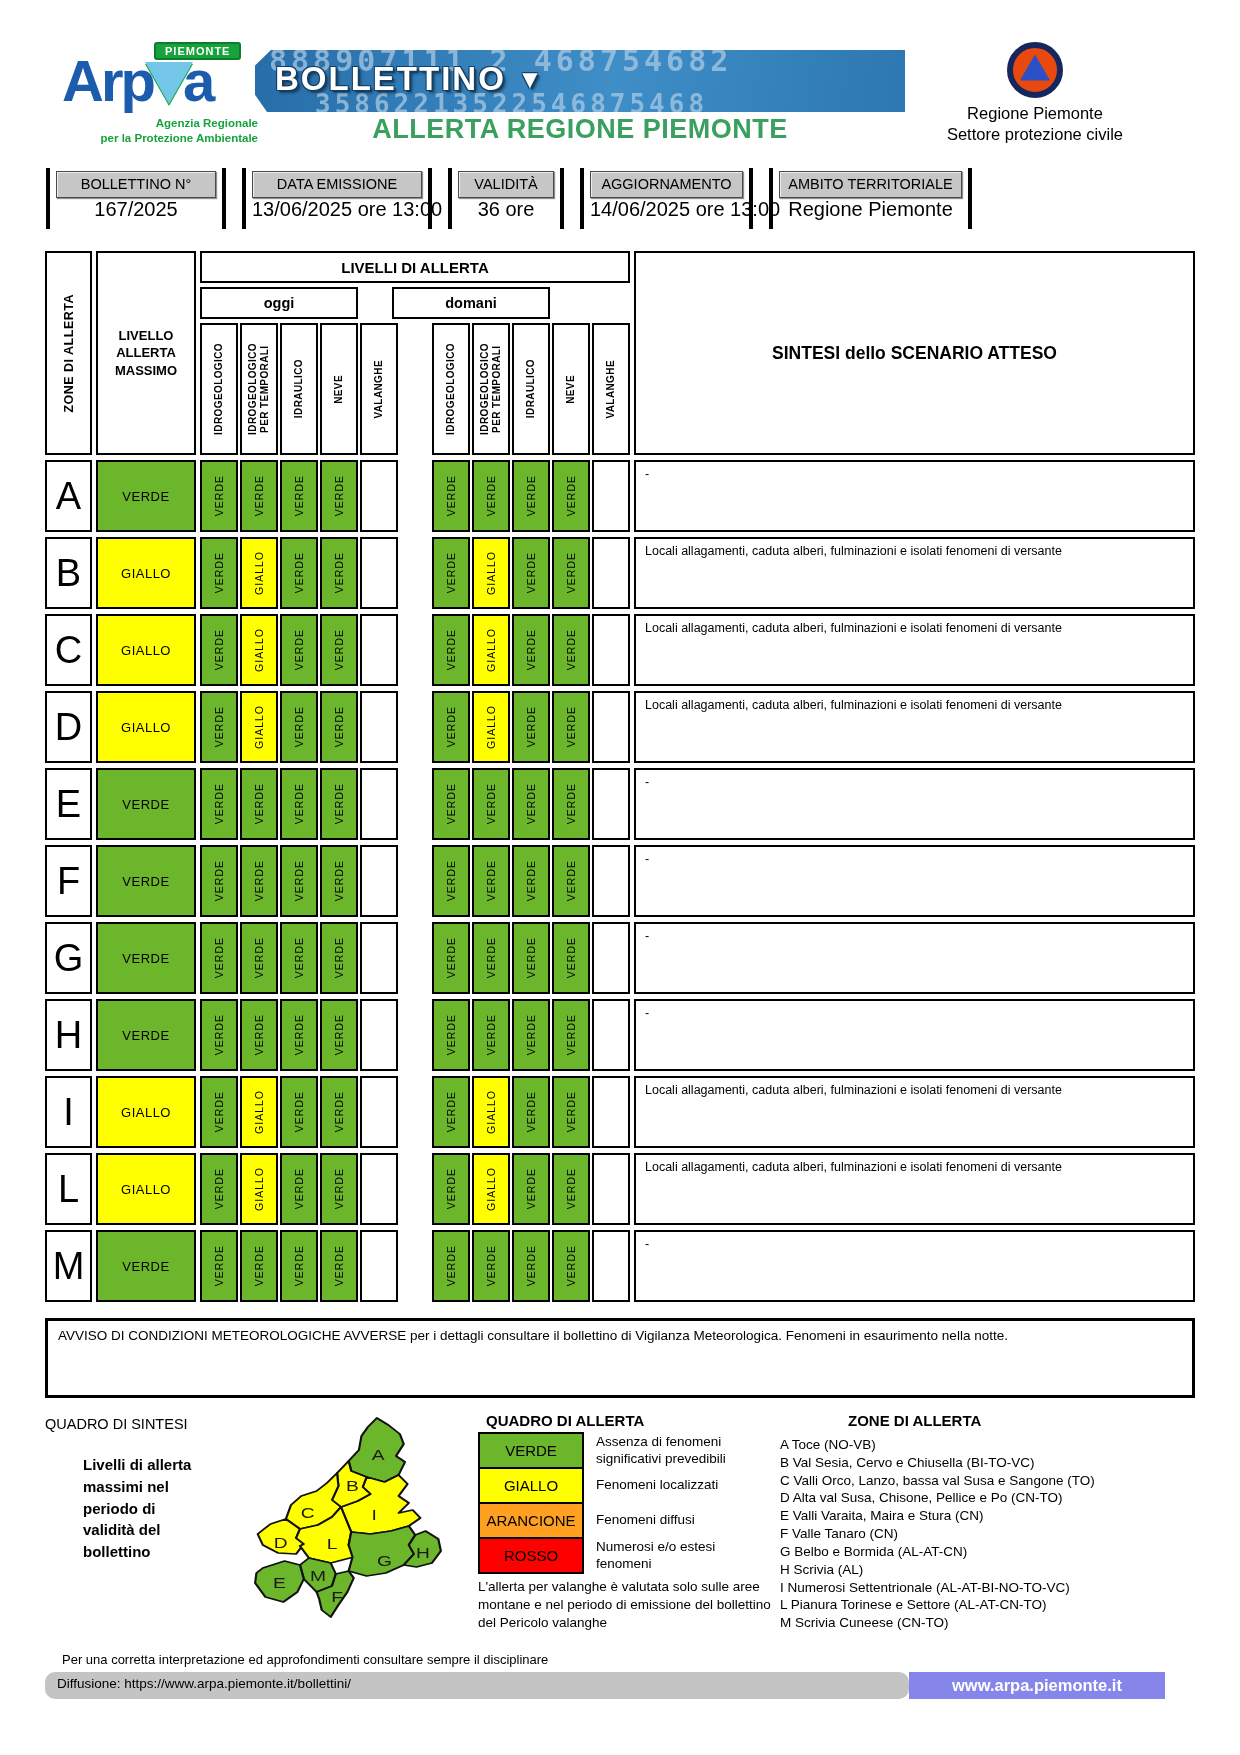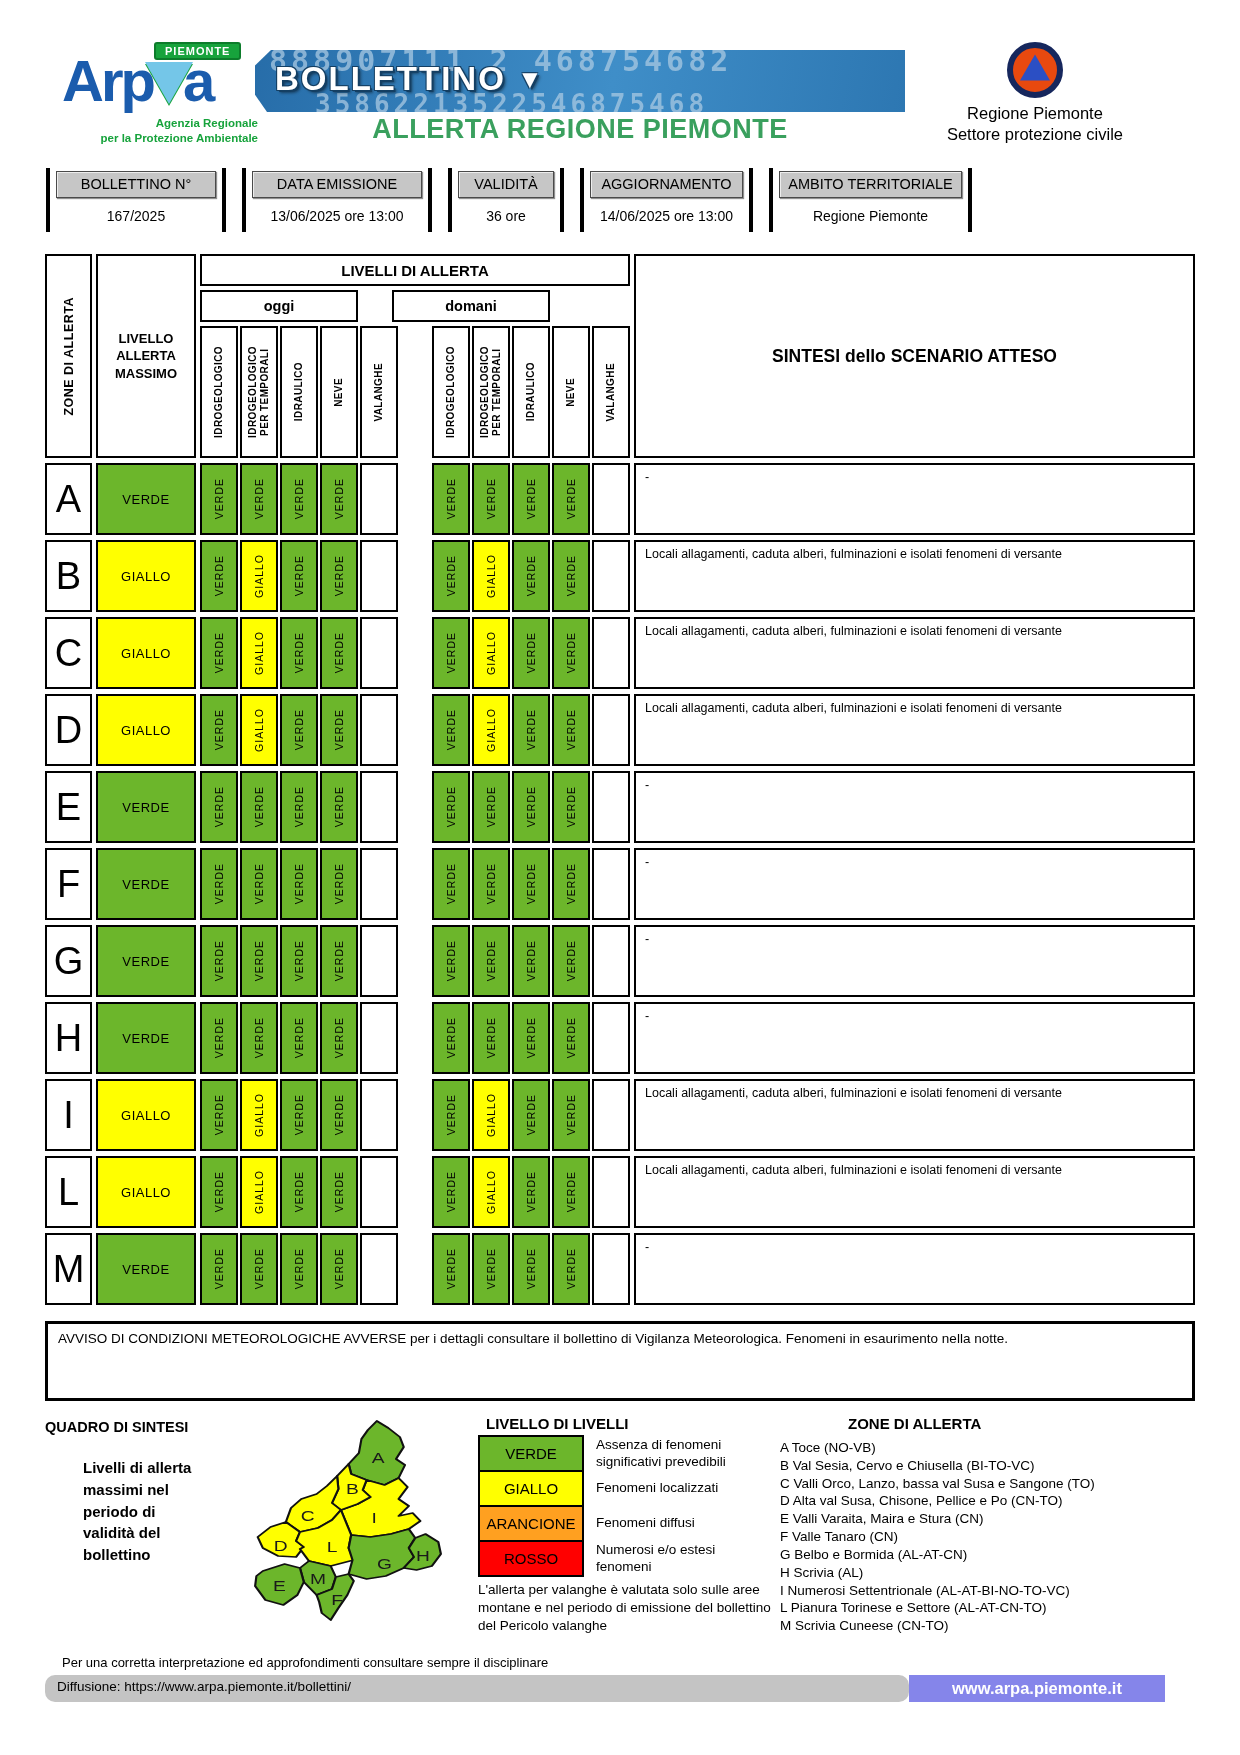--- a/index.html
+++ b/index.html
@@ -28,21 +28,21 @@
   .pc-tri { position:absolute; left:50%; top:50%; transform:translate(-50%,-60%); width:0; height:0; border-left:15px solid transparent; border-right:15px solid transparent; border-bottom:26px solid #2b4fc4; }
   .pc-text { font-size:16.5px; line-height:1.25; }
 
   
   .info-bar { display:flex; gap:16px; margin:8px 62px 0 46px; }
   .info-col { border-left:4px solid #000; border-right:4px solid #000; padding:3px 6px 8px; text-align:center; }
   .info-col:nth-child(1){width:180px} .info-col:nth-child(2){width:190px}
   .info-col:nth-child(3){width:116px}  .info-col:nth-child(4){width:173px}
   .info-col:nth-child(5){width:203px} .info-col:nth-child(6){flex:1}
   .info-label { background:#c6c6c6; border:1px solid #4a4a4a; box-shadow:inset 1px 1px 0 #ededed, 1px 1px 1px #909090; font-weight:normal; font-size:14.5px; padding:4px 2px 5px; white-space:nowrap; }
-  .info-value { font-size:14px; padding-top:10px; white-space:nowrap; }
+  .info-value { font-size:20px; white-space:nowrap; }
 
   
   .tbl { margin:22px 45px 0; }
   .box { border:2px solid #000; background:#fff; }
   .thead { display:flex; gap:4px; align-items:stretch; height:204px; }
   .th-zone { width:47px; display:flex; align-items:center; justify-content:center; }
   .th-max { width:100px; display:flex; align-items:center; justify-content:center; text-align:center; font-weight:bold; font-size:13px; white-space:pre-line; line-height:1.35; }
   .th-mid { width:430px; display:flex; flex-direction:column; gap:4px; border:none; }
   .th-livelli { height:32px; display:flex; align-items:center; justify-content:center; font-weight:bold; font-size:15px; }
   .th-subrow { display:flex; }
@@ -63,21 +63,21 @@
   .cell-h { width:38px; display:flex; align-items:center; justify-content:center; }
   .cell-h .vtext { font-size:10.5px; letter-spacing:1px; }
   .row-gap { width:26px; }
   .cell-sintesi { flex:1; font-size:12.5px; padding:5px 9px; }
 
   
   .avviso { margin:16px 45px 0; border:3px solid #000; height:80px; padding:7px 10px; font-size:13.5px; }
 
   
   .bottom { position:relative; margin:14px 45px 0; height:234px; }
-  .quadro-title { position:absolute; left:0; top:4px; font-weight:bold; font-size:14.5px; }
+  .quadro-title { position:absolute; left:0; top:4px; font-weight:normal; font-size:14.5px; }
   .quadro-caption { position:absolute; left:38px; top:42px; width:148px; font-weight:bold; font-size:15px; line-height:1.45; white-space:pre-line; }
   .map-wrap { position:absolute; left:205px; top:2px; }
   .legend { position:absolute; left:433px; top:0; width:300px; }
   .legend-title { font-weight:bold; font-size:15px; margin:0 0 3px 8px; }
   .legend-row { display:flex; align-items:center; margin-top:-2px; }
   .legend-row:first-of-type { margin-top:0; }
   .legend-swatch { width:106px; height:37px; border:2px solid #000; display:flex; align-items:center; justify-content:center; font-size:15px; flex:none; }
   .legend-desc { font-size:13.5px; padding-left:12px; line-height:1.2; }
   .legend-note { font-size:13.5px; margin-top:4px; line-height:1.35; }
   .zones { position:absolute; left:735px; top:0; width:385px; }
@@ -697,21 +697,21 @@
           <text x="138" y="148">G</text>
           <text x="168" y="140">H</text>
           <text x="130" y="102">I</text>
           <text x="97" y="131">L</text>
           <text x="86" y="163">M</text>
         </g>
       </svg>
     </div>
 
     <div class="legend">
-      <div class="legend-title">LIVELLO DI LIVELLI</div>
+      <div class="legend-title">QUADRO DI ALLERTA</div>
       <div id="legend-rows">
       <div class="legend-row">
         <div class="legend-swatch" style="background: rgb(108, 182, 43);">VERDE</div>
         <div class="legend-desc" style="white-space:pre-line">Assenza di fenomeni
 significativi prevedibili</div>
       </div>
 
       <div class="legend-row">
         <div class="legend-swatch" style="background: rgb(255, 255, 0);">GIALLO</div>
         <div class="legend-desc" style="white-space:pre-line">Fenomeni localizzati</div>

